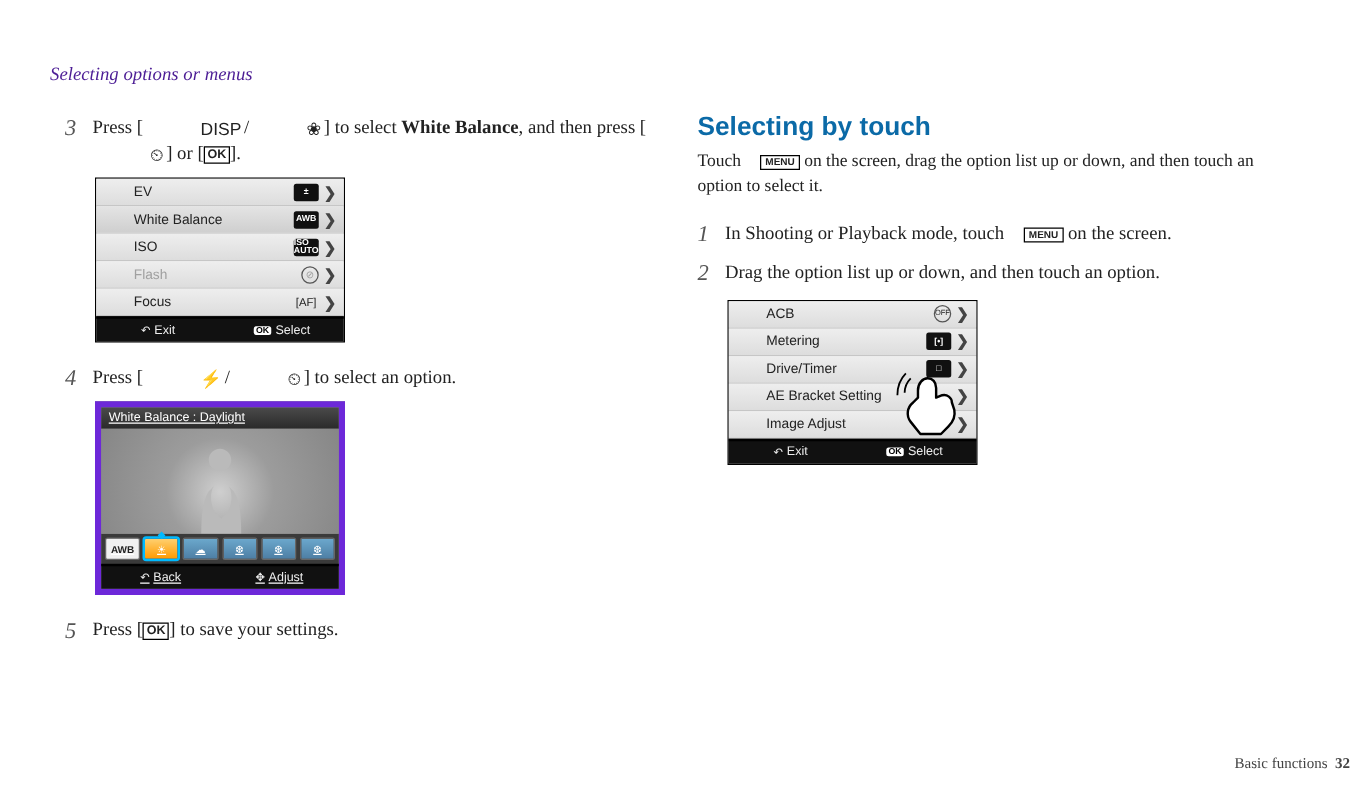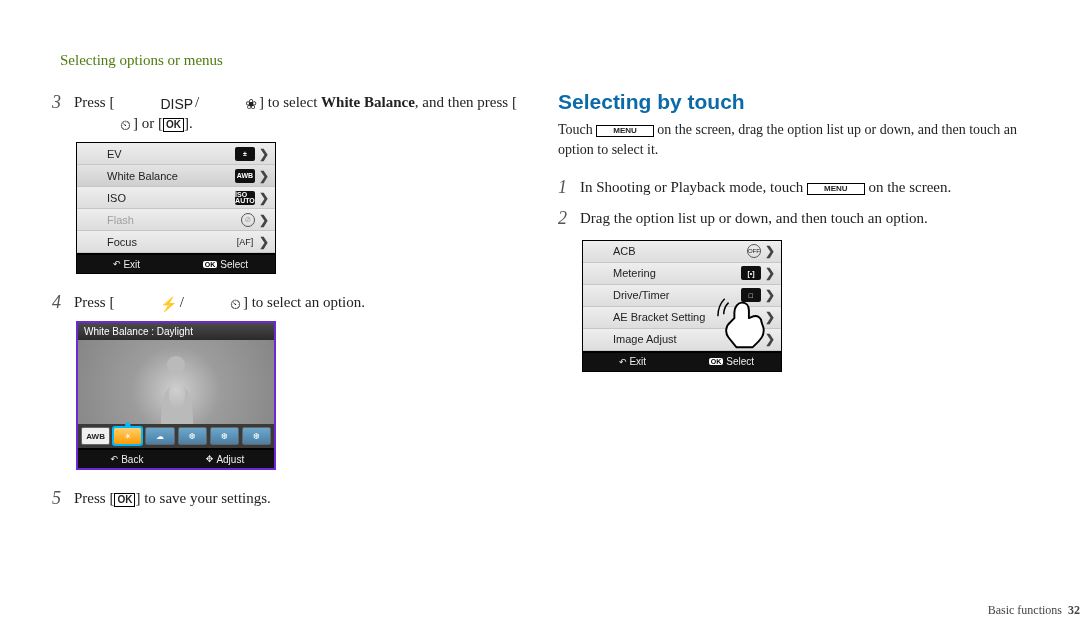--- a/index.html
+++ b/index.html
@@ -12,22 +12,23 @@
     position: relative;
   }
   .page {
     padding: 40px 52px 20px 52px;
     display: flex;
     gap: 36px;
   }
   .header {
     position: absolute;
     top: 52px;
-    left: 60px;
-    color: #4d7c0f;
+    left: 40px;
+    font-style: italic;
+    color: #4c1d95;
     font-size: 15px;
   }
   .col {
     flex: 1;
     padding-top: 50px;
   }
   .step {
     display: flex;
     gap: 8px;
     margin-bottom: 6px;
@@ -62,23 +63,24 @@
     padding: 0 2px;
     line-height: 1.2;
     vertical-align: middle;
   }
   .btn-menu {
     display: inline-block;
     border: 1.5px solid #000;
     font-family: sans-serif;
     font-size: 8px;
     font-weight: bold;
-    padding: 1px 16px;
+    padding: 1px 3px;
     line-height: 1;
     vertical-align: middle;
+    margin-left: 12px;
   }
 
   .section-heading {
     color: #0b6aa7;
     font-size: 21px;
     font-weight: 600;
     font-family: "Segoe UI", Arial, sans-serif;
     margin-bottom: 6px;
   }
   .section-body {
@@ -151,27 +153,28 @@
     font-size: 9px;
   }
   .footer-tag {
     background:#fff; color:#000; border-radius:2px;
     padding:0 2px; font-size:7px; font-weight:bold;
   }
 
   
   .wb-preview {
     width: 200px;
-    border: 2px solid #6d28d9;
+    border: 5px solid #6d28d9;
     margin: 6px 0 16px 24px;
     font-family: Arial, sans-serif;
     font-size: 11px;
     background: #888;
     color: #fff;
     position: relative;
+    text-decoration: underline;
   }
   .wb-title {
     background: linear-gradient(#4a4a4a,#2a2a2a);
     padding: 3px 6px;
     font-size: 10px;
   }
   .wb-img {
     height: 84px;
     background: radial-gradient(circle at 50% 60%, #cfcfcf 0%, #9c9c9c 40%, #868686 100%);
     position: relative;

